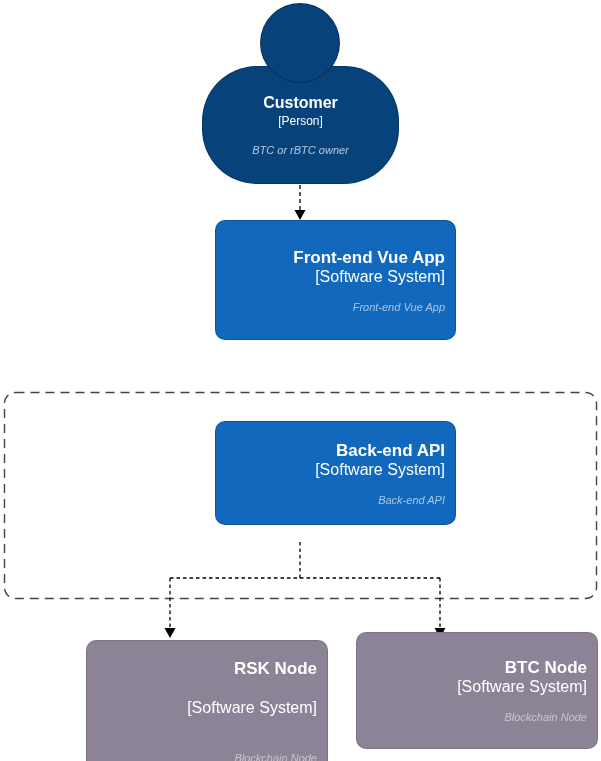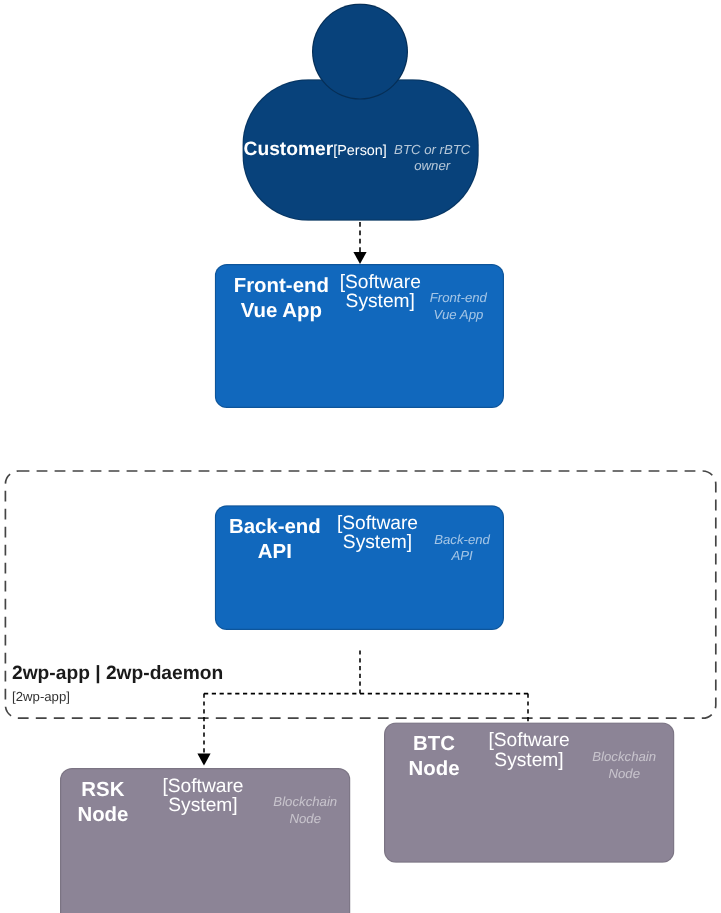--- a/index.html
+++ b/index.html
@@ -5,47 +5,47 @@
   html,body{margin:0;padding:0;background:#ffffff;}
   .canvas{
     position:relative;width:601px;height:761px;background:#ffffff;
     font-family:"Liberation Sans", sans-serif;overflow:hidden;
   }
   .overlay{position:absolute;left:0;top:0;width:601px;height:761px;pointer-events:none;}
 
   
   .node{
     position:absolute;border-radius:10px;color:#ffffff;text-align:center;
-    display:flex;flex-direction:row;justify-content:center;align-items:flex-start;
-    box-sizing:border-box;padding:6px 10px;
+    display:flex;flex-direction:column;justify-content:center;align-items:flex-end;
+    box-sizing:border-box;padding:6px 10px;margin-left:36px;
   }
   .node-title{font-size:17px;font-weight:bold;line-height:21px;}
   .node-type{font-size:16px;line-height:16px;margin-top:1px;}
   .node-desc{font-size:11px;line-height:14px;margin-top:15px;font-style:italic;}
 
   .system{background:#1168BD;border:1px solid rgba(0,0,0,0.18);}
   .system .node-desc{color:rgba(255,255,255,0.62);}
 
   .external{background:#8C8496;border:1px solid rgba(0,0,0,0.12);}
   .external .node-desc{color:rgba(255,255,255,0.52);}
 
   .box-frontend{left:179px;top:220px;width:241px;height:120px;}
   .box-backend{left:179px;top:421px;width:241px;height:104px;}
   .box-rsk{left:50px;top:640px;width:242px;height:143px;gap:20px;}
-  .box-btc{left:320px;top:602px;width:242px;height:117px;}
+  .box-btc{left:320px;top:632px;width:242px;height:117px;}
 
   
   .person-head{
     position:absolute;left:260px;top:3px;width:80px;height:80px;border-radius:50%;
     background:#08427B;border:1px solid rgba(0,0,0,0.30);box-sizing:border-box;z-index:3;
   }
   .person-body{
     position:absolute;left:202px;top:66px;width:197px;height:118px;border-radius:55px;
     background:#08427B;border:1px solid rgba(0,0,0,0.18);box-sizing:border-box;
-    color:#ffffff;text-align:center;display:flex;flex-direction:row;
+    color:#ffffff;text-align:center;display:flex;flex-direction:column;
     justify-content:center;align-items:center;z-index:2;
   }
   .person-body .node-title{font-size:16px;line-height:20px;}
   .person-body .node-type{font-size:12px;line-height:15px;text-align:right;}
   .person-body .node-desc{color:rgba(255,255,255,0.70);margin-top:14px;}
 
   
   .boundary-label{
     position:absolute;left:10px;top:552px;text-align:left;color:#1a1a1a;z-index:2;
   }
@@ -81,24 +81,20 @@
     <div class="node-type">[Software System]</div>
     <div class="node-desc">Front-end Vue App</div>
   </div>
 
   <div class="node system box-backend">
     <div class="node-title">Back-end API</div>
     <div class="node-type">[Software System]</div>
     <div class="node-desc">Back-end API</div>
   </div>
 
-  <div class="boundary-label">
-    <div class="boundary-title">2wp-app | 2wp-daemon</div>
-    <div class="boundary-tag">[2wp-app]</div>
-  </div>
 
   <div class="node external box-rsk">
     <div class="node-title">RSK Node</div>
     <div class="node-type">[Software System]</div>
     <div class="node-desc">Blockchain Node</div>
   </div>
 
   <div class="node external box-btc">
     <div class="node-title">BTC Node</div>
     <div class="node-type">[Software System]</div>

